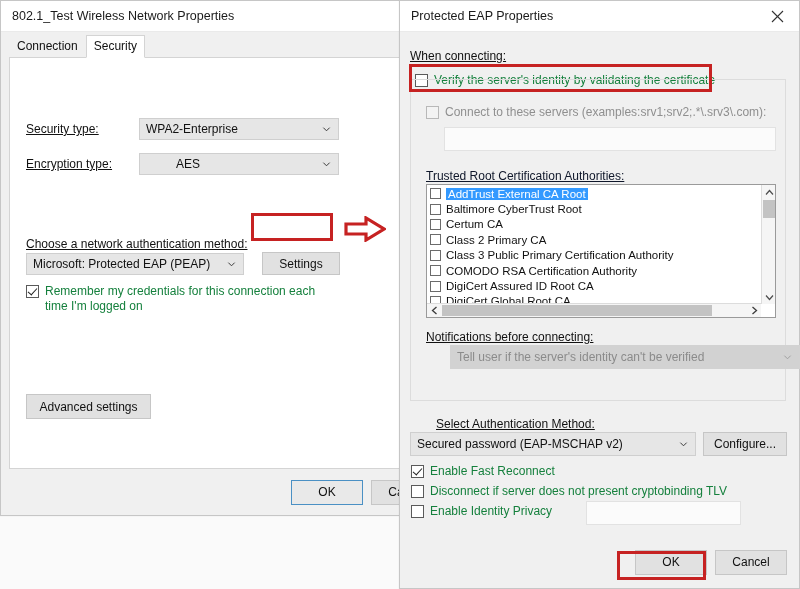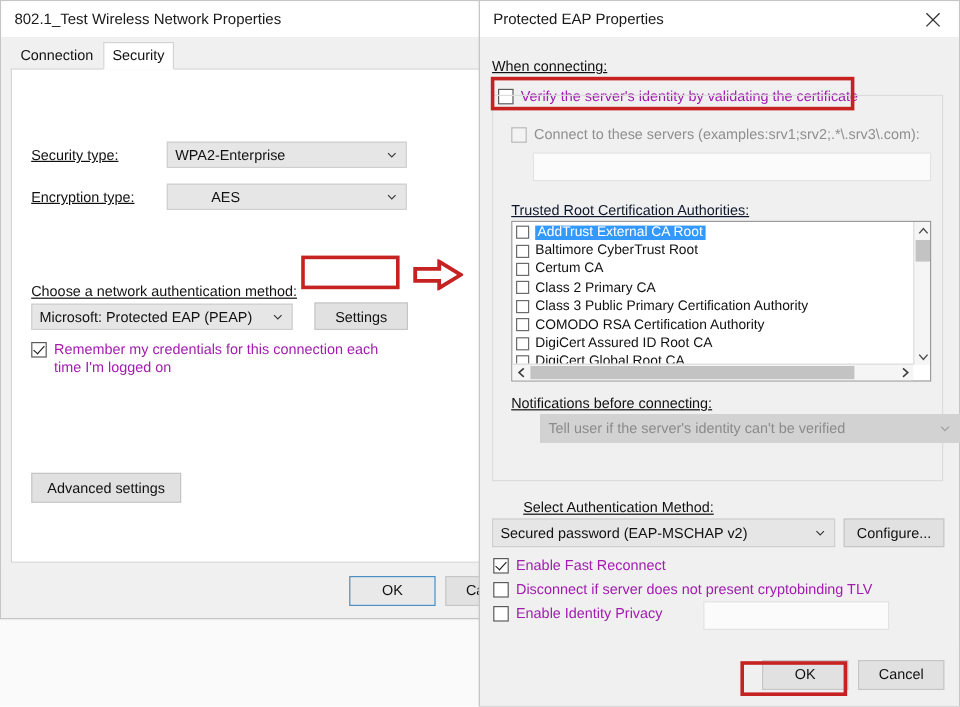--- a/index.html
+++ b/index.html
@@ -97,21 +97,21 @@
     margin-right: 6px; margin-top: 1px;
     position: relative;
   }
   .cbox.checked::after {
     content: "";
     position: absolute; left: 3px; top: 0px;
     width: 4px; height: 8px;
     border: solid #222; border-width: 0 1.6px 1.6px 0;
     transform: rotate(42deg);
   }
-  .cb-label { font-size: 12px; color: #a21caf; line-height: 15px; }
+  .cb-label { font-size: 12px; color: #15803d; line-height: 15px; }
   .cb-label.dim { color: #8f8f8f; }
 
   .btnbar {
     position: absolute; left: 0; right: 0; bottom: 0;
     background: #f0f0f0;
     display: flex; justify-content: flex-end; align-items: center;
     gap: 8px; padding-right: 12px;
   }
 
   

